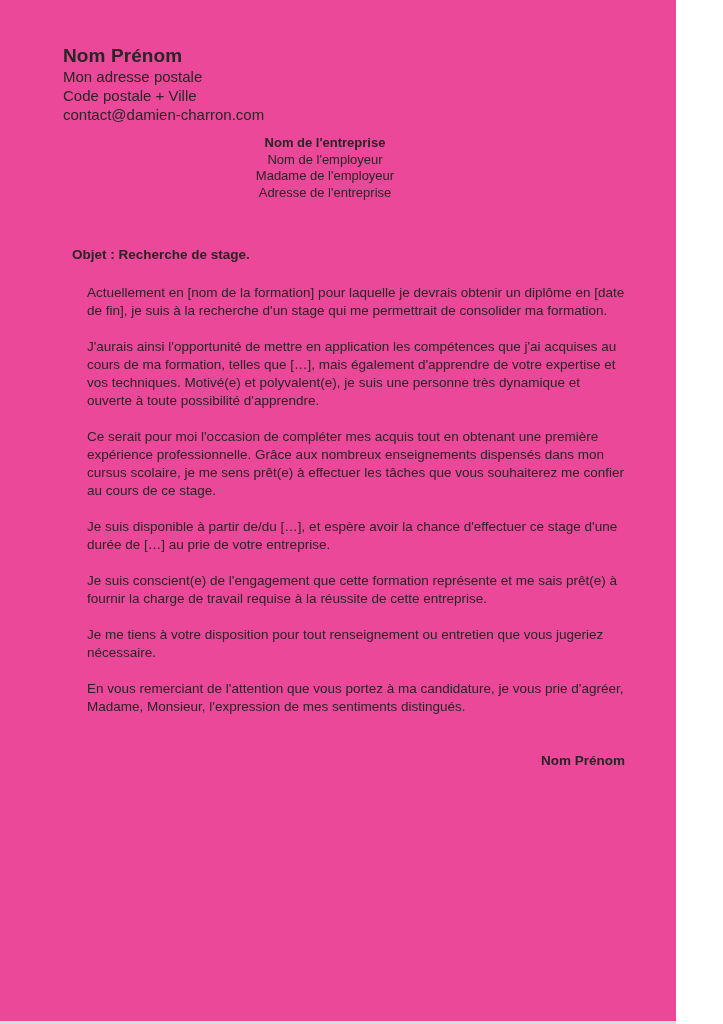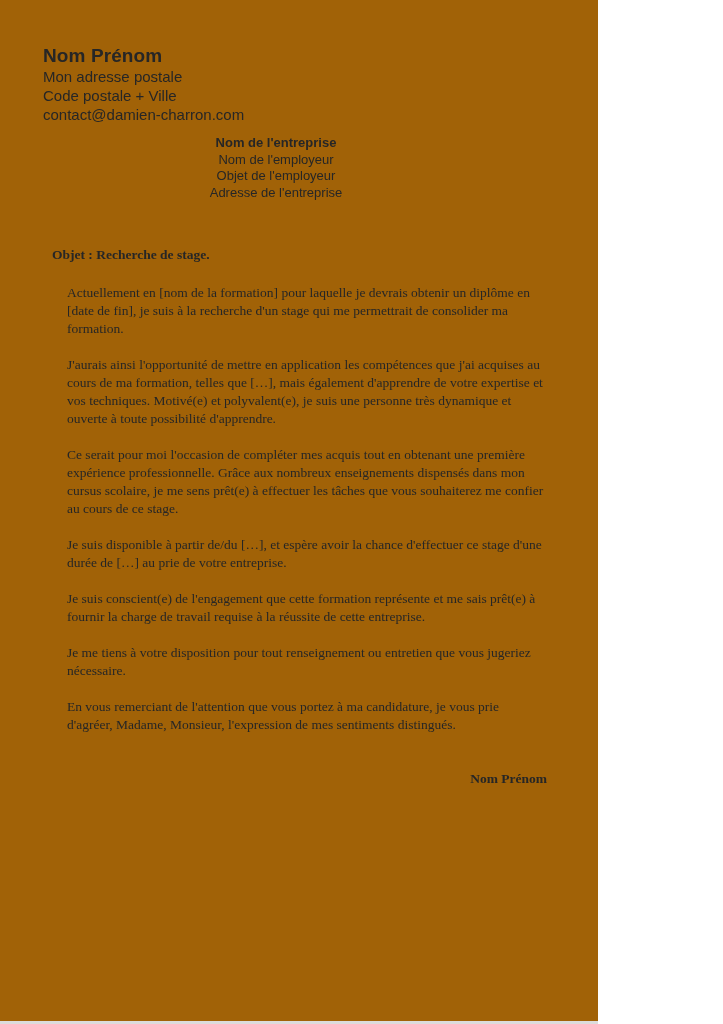--- a/index.html
+++ b/index.html
@@ -2,27 +2,28 @@
 <html lang="fr"><head>
 <meta charset="utf-8">
 <style>
   html, body {
     margin: 0;
     padding: 0;
     background: #ffffff;
   }
   .page {
     position: relative;
-    width: 598px;
+    width: 676px;
     height: 1024px;
-    background: #a16207;
+    background: #ec4899;
     overflow: hidden;
     font-family: "Liberation Sans", "DejaVu Sans", sans-serif;
     color: #262626;
     box-sizing: border-box;
+    padding-left: 20px;
   }
   
   .sender {
     padding: 45px 46px 0 43px;
   }
   .sender-name {
     font-size: 19px;
     font-weight: 700;
     line-height: 22px;
     letter-spacing: 0.1px;
@@ -45,21 +46,20 @@
     line-height: 16.5px;
   }
   .recipient-company {
     font-weight: 700;
   }
   
   .letter-body {
     margin: 45px 51px 0 52px;
     font-size: 13.5px;
     line-height: 18px;
-    font-family: Liberation Serif, serif;
   }
   .subject {
     font-weight: 700;
     margin: 0 0 20px 0;
   }
   .letter-body p.para {
     margin: 0 0 18px 15px;
   }
   .signature {
     margin-top: 36px;
@@ -86,21 +86,21 @@
   <header class="sender">
     <div class="sender-name">Nom Prénom</div>
     <div class="sender-line">Mon adresse postale</div>
     <div class="sender-line">Code postale + Ville</div>
     <div class="sender-line">contact@damien-charron.com</div>
   </header>
 
   <section class="recipient">
     <div class="recipient-line recipient-company">Nom de l'entreprise</div>
     <div class="recipient-line">Nom de l'employeur</div>
-    <div class="recipient-line">Objet de l'employeur</div>
+    <div class="recipient-line">Madame de l'employeur</div>
     <div class="recipient-line">Adresse de l'entreprise</div>
   </section>
 
   <main class="letter-body">
     <p class="subject">Objet : Recherche de stage.</p>
     <p class="para">Actuellement en [nom de la formation] pour laquelle je devrais obtenir un diplôme en [date de fin], je suis à la recherche d'un stage qui me permettrait de consolider ma formation.</p>
     <p class="para">J'aurais ainsi l'opportunité de mettre en application les compétences que j'ai acquises au cours de ma formation, telles que […], mais également d'apprendre de votre expertise et vos techniques. Motivé(e) et polyvalent(e), je suis une personne très dynamique et ouverte à toute possibilité d'apprendre.</p>
     <p class="para">Ce serait pour moi l'occasion de compléter mes acquis tout en obtenant une première expérience professionnelle. Grâce aux nombreux enseignements dispensés dans mon cursus scolaire, je me sens prêt(e) à effectuer les tâches que vous souhaiterez me confier au cours de ce stage.</p>
     <p class="para">Je suis disponible à partir de/du […], et espère avoir la chance d'effectuer ce stage d'une durée de […] au prie de votre entreprise.</p>
     <p class="para">Je suis conscient(e) de l'engagement que cette formation représente et me sais prêt(e) à fournir la charge de travail requise à la réussite de cette entreprise.</p>

